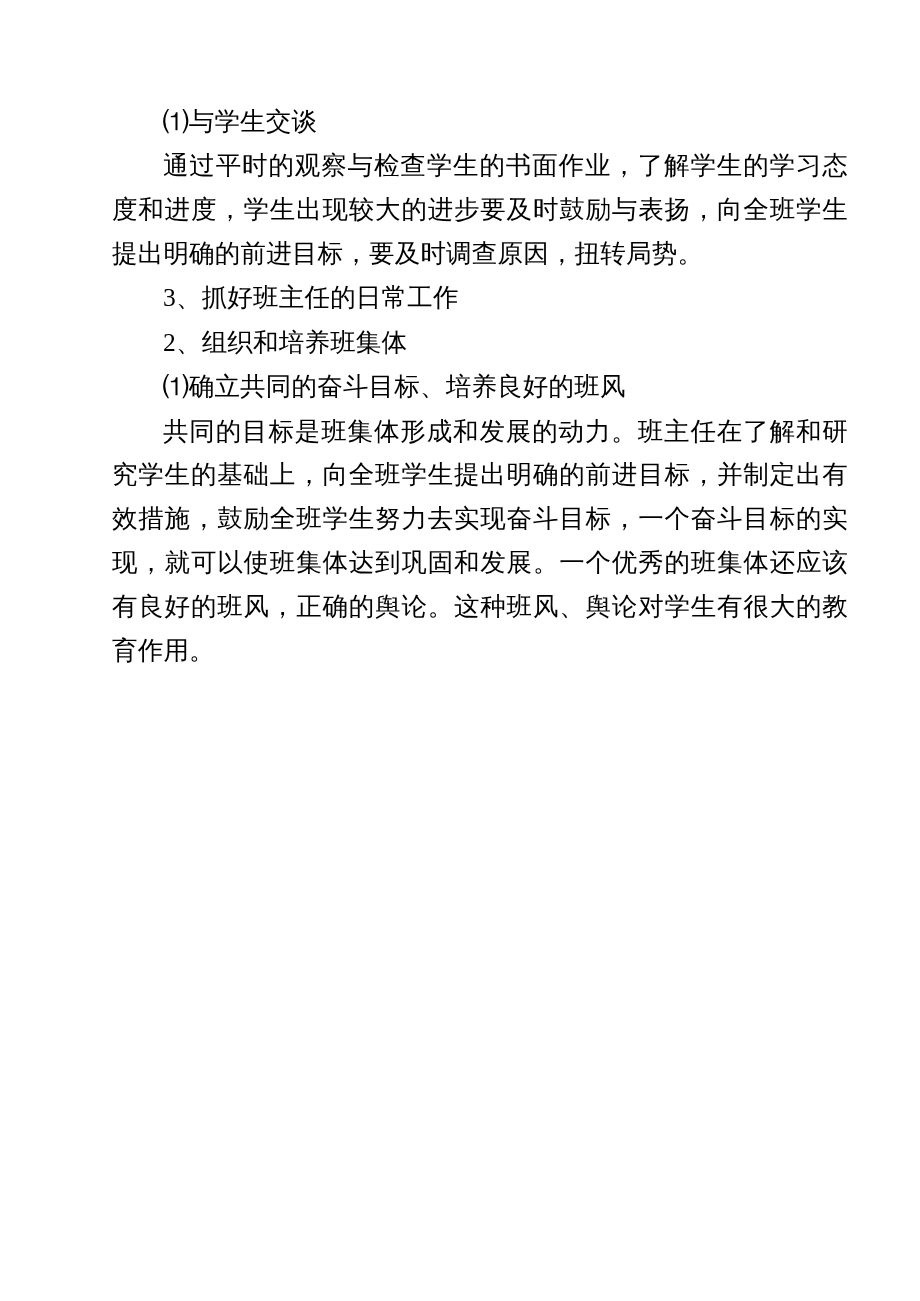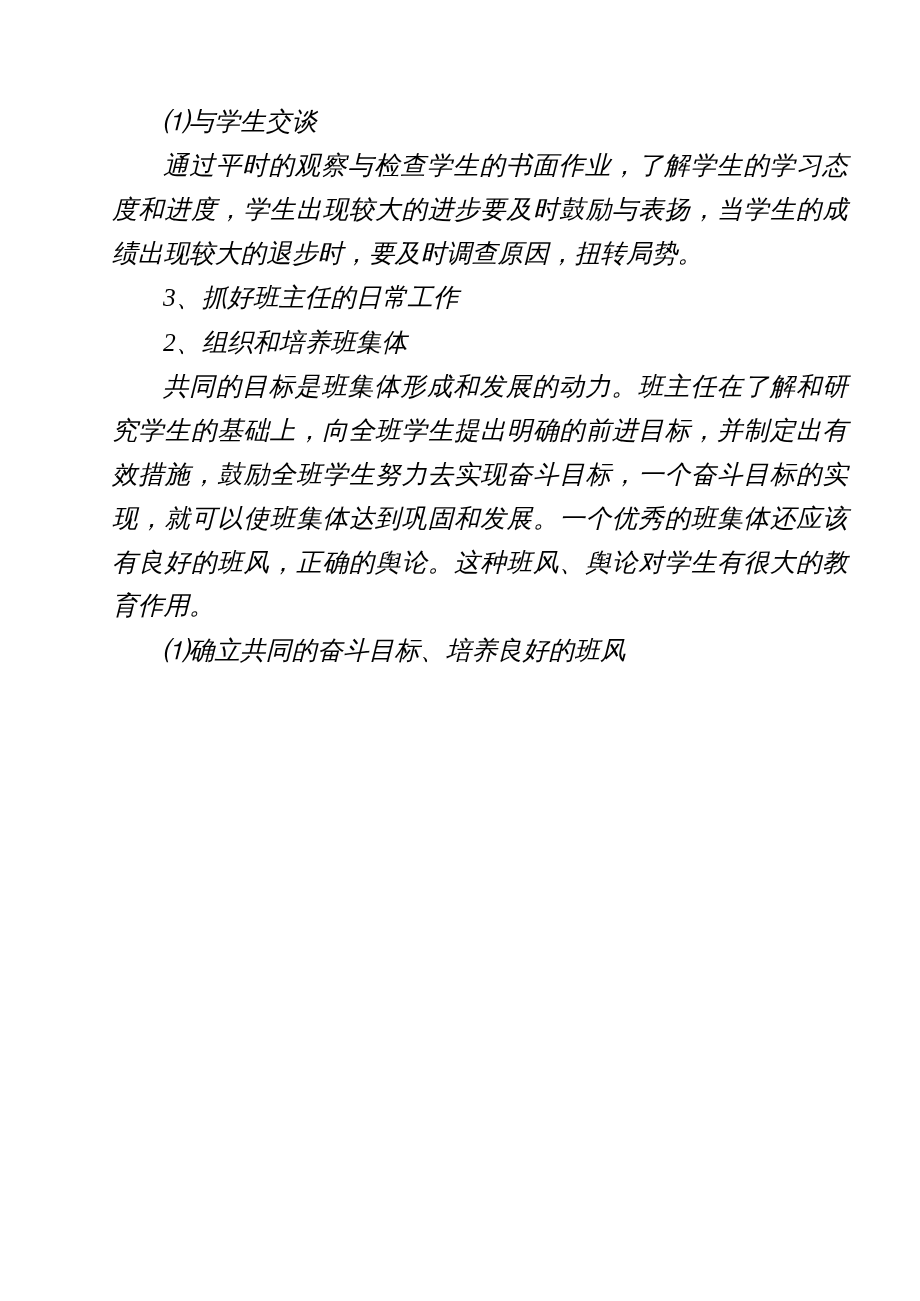--- a/index.html
+++ b/index.html
@@ -14,39 +14,38 @@
     color: #000000;
     overflow: hidden;
   }
   .page {
     position: relative;
     width: 920px;
     height: 1301px;
     background: #ffffff;
     box-sizing: border-box;
     padding: 100px 72px 60px 112px;
-    font-style: italic;
   }
   .doc-body {
     font-size: 25.5px;
     line-height: 1.72;
     text-align: justify;
     text-justify: inter-ideograph;
     letter-spacing: 0.2px;
   }
   .para {
     margin: 0 0 0.5px 0;
     text-indent: 2em;
   }
 </style>
 </head>
 <body>
 
 <div class="page">
   <div class="doc-body">
     <p class="para">⑴与学生交谈</p>
-    <p class="para">通过平时的观察与检查学生的书面作业，了解学生的学习态度和进度，学生出现较大的进步要及时鼓励与表扬，当学生的成绩出现较大的退步时，要及时调查原因，扭转局势。</p>
+    <p class="para">通过平时的观察与检查学生的书面作业，了解学生的学习态度和进度，学生出现较大的进步要及时鼓励与表扬，向全班学生提出明确的前进目标，要及时调查原因，扭转局势。</p>
     <p class="para">3、抓好班主任的日常工作</p>
     <p class="para">2、组织和培养班集体</p>
+    <p class="para">⑴确立共同的奋斗目标、培养良好的班风</p>
     <p class="para">共同的目标是班集体形成和发展的动力。班主任在了解和研究学生的基础上，向全班学生提出明确的前进目标，并制定出有效措施，鼓励全班学生努力去实现奋斗目标，一个奋斗目标的实现，就可以使班集体达到巩固和发展。一个优秀的班集体还应该有良好的班风，正确的舆论。这种班风、舆论对学生有很大的教育作用。</p>
-    <p class="para">⑴确立共同的奋斗目标、培养良好的班风</p>
   </div>
 </div>
 
 </body></html>

